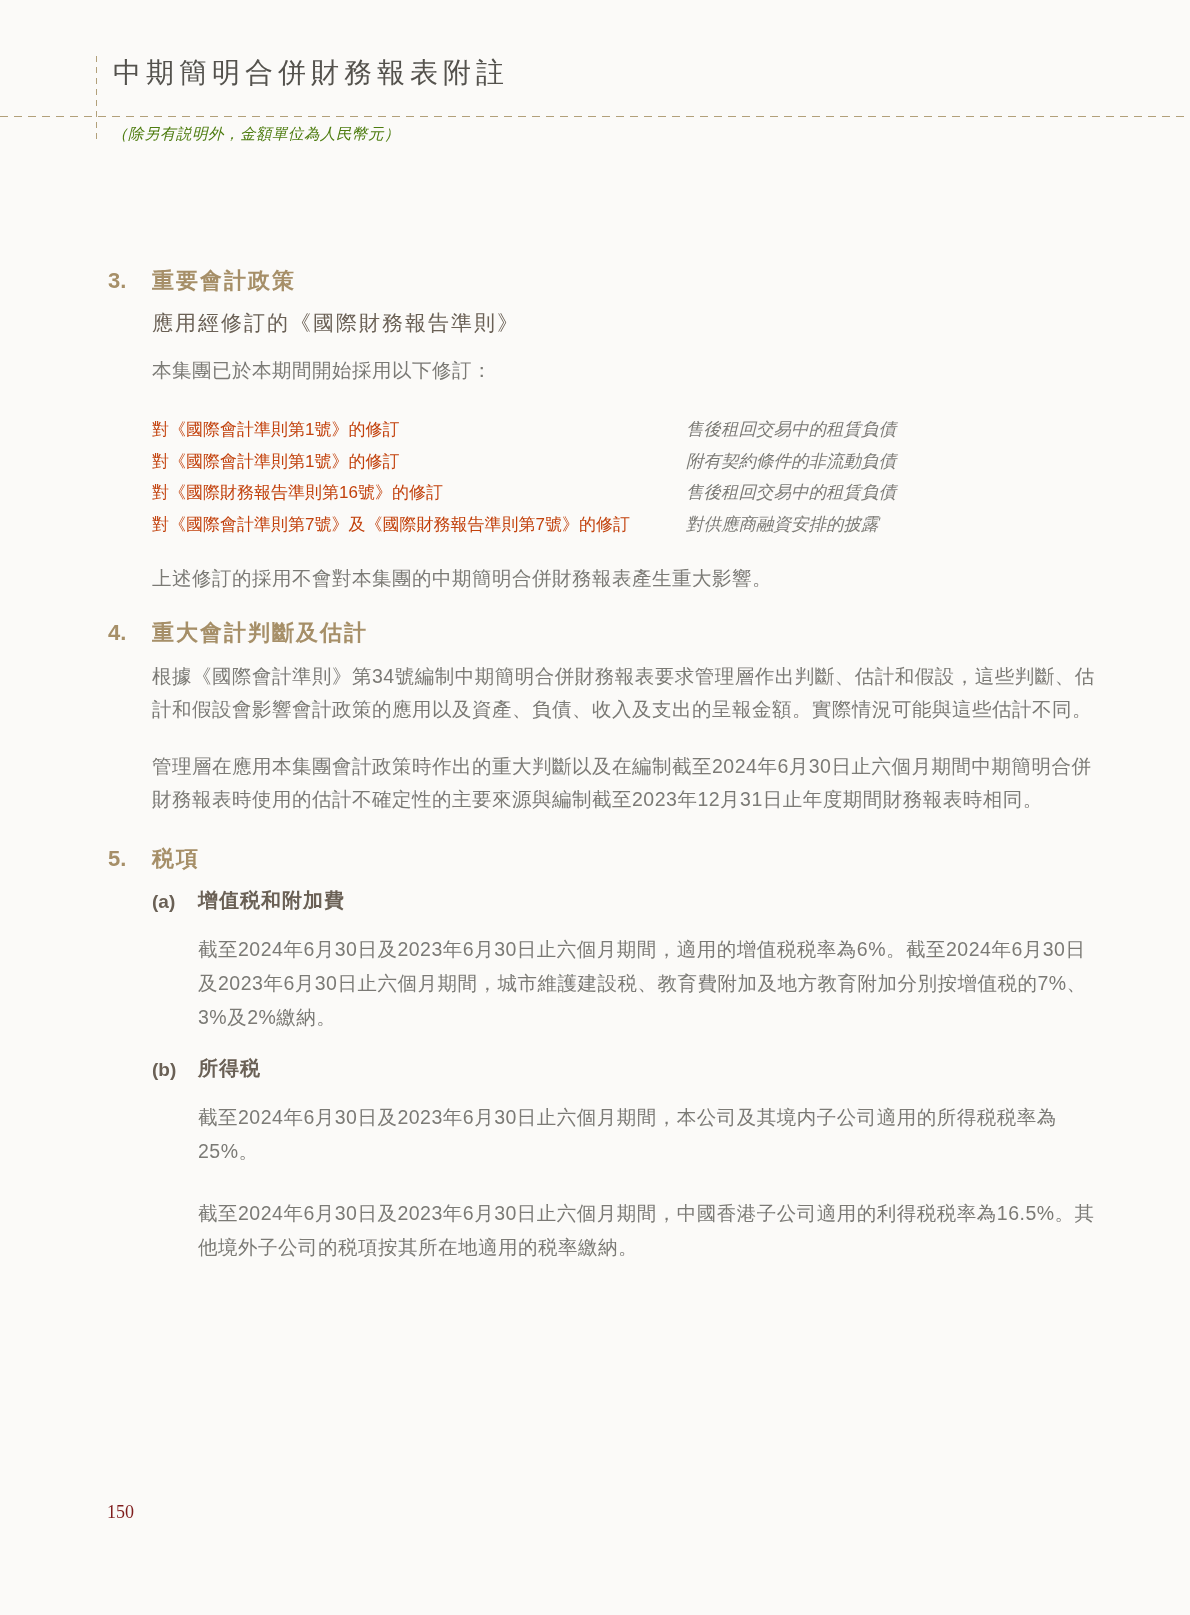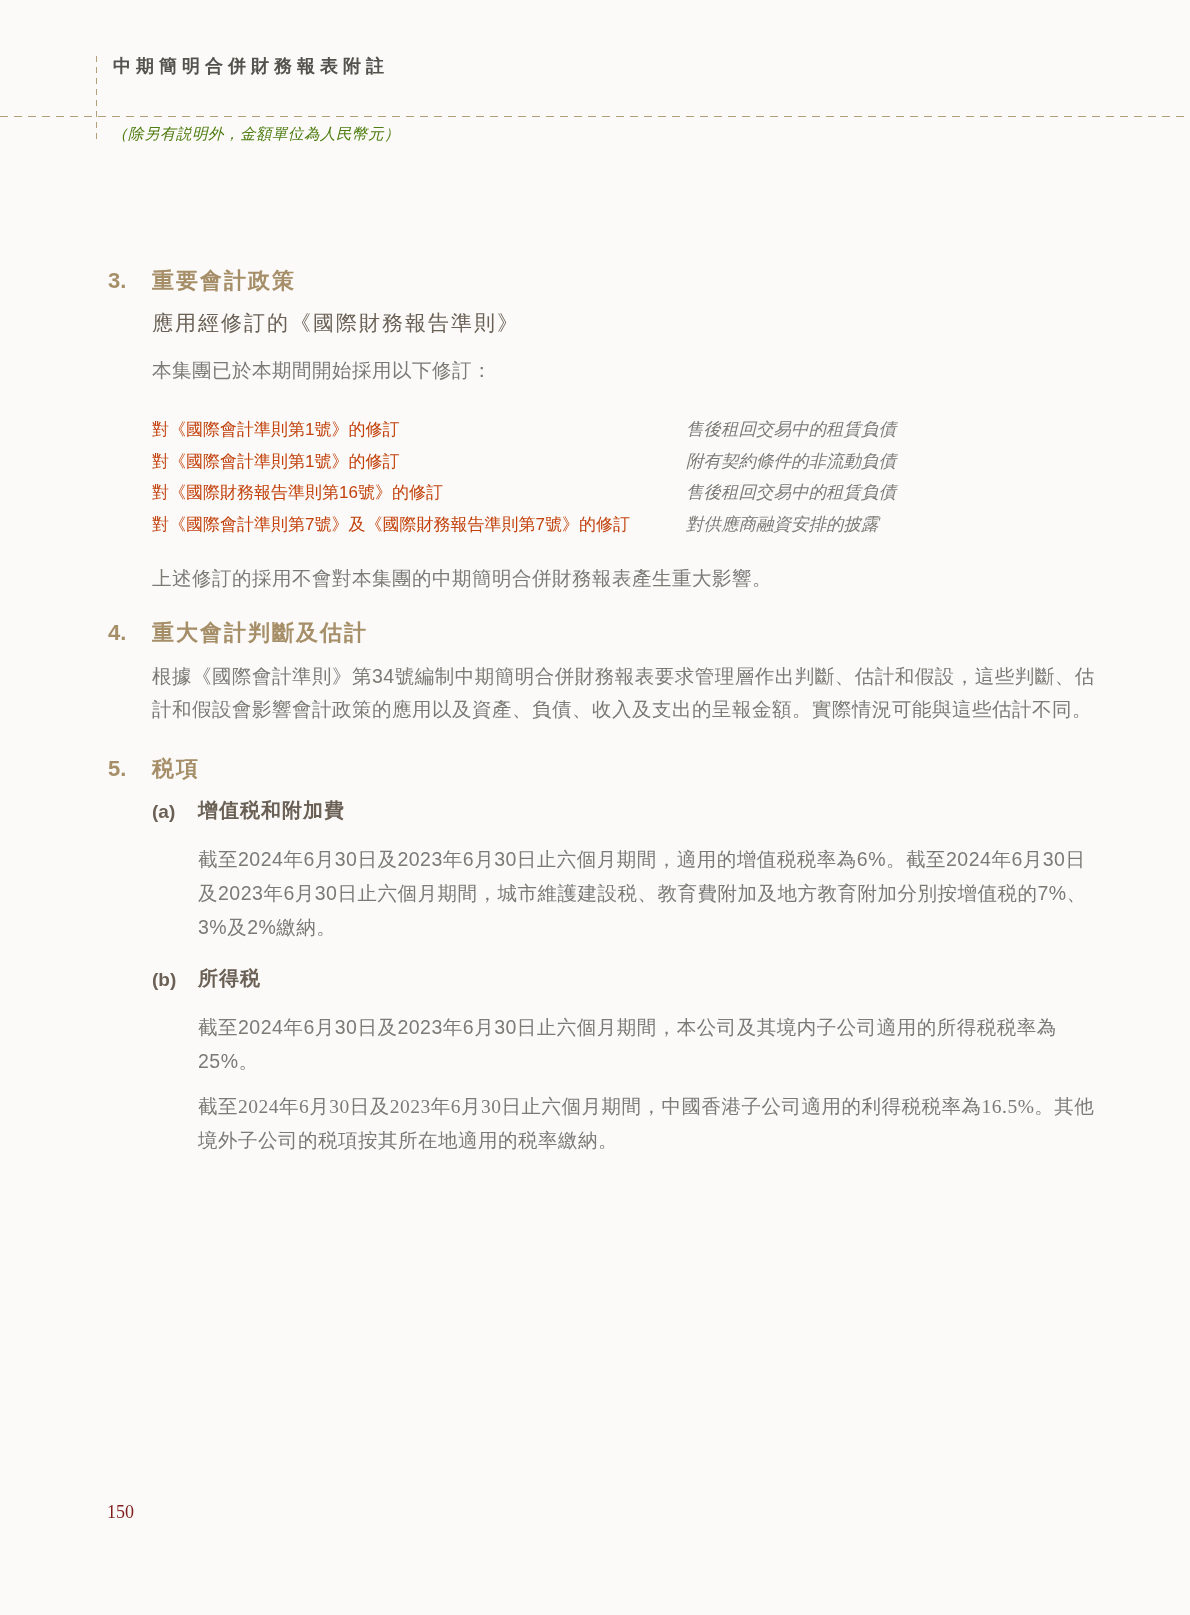--- a/index.html
+++ b/index.html
@@ -9,21 +9,21 @@
     width:1190px; height:1615px;
     margin:0 auto;
     background:#fbfaf8;
     font-family:"Liberation Sans", sans-serif;
     overflow:hidden;
   }
   
   .header-title {
     position:absolute; left:113px; top:54px;
     font-family:"Liberation Serif", serif;
-    font-weight:700; font-size:18px; letter-spacing:5px;
+    font-weight:400; font-size:28px; letter-spacing:5px;
     color:#54524d;
     text-align:center;
   }
   .h-dashline {
     position:absolute; left:0; right:0; top:116px; height:1px;
     background:repeating-linear-gradient(90deg,#b2a07a 0 8px, transparent 8px 14px);
   }
   .v-dashline {
     position:absolute; left:96px; top:56px; width:1px; height:88px;
     background:repeating-linear-gradient(180deg,#b2a07a 0 6px, transparent 6px 11px);
@@ -79,21 +79,21 @@
     font-weight:bold; font-size:19px; line-height:28px;
     color:#6a6055;
   }
   .subsec-content { width:900px; }
   .subsec-title {
     font-weight:bold; font-size:20px; line-height:28px; letter-spacing:1px;
     color:#6a6055;
     font-family:Liberation Mono, monospace;
   }
   .subsec-content .para { margin-top:16px; line-height:34px; }
-  .subsec-content .para + .para { margin-top:12px;font-family:Liberation Serif, serif; }
+  .subsec-content .para + .para { margin-top:28px; }
   
   .page-number {
     position:absolute; left:107px; top:1502px;
     font-family:"Liberation Serif", serif;
     font-size:18px; color:#7f1d1d;
   }
 </style>
 </head>
 <body>
 
@@ -134,20 +134,21 @@
 
         <p class="body-text note-text">上述修訂的採用不會對本集團的中期簡明合併財務報表產生重大影響。</p>
       </div>
     </div>
 
     <div class="section">
       <span class="sec-num">4.</span>
       <div class="sec-content">
         <h2 class="sec-title">重大會計判斷及估計</h2>
         <p class="body-text para">根據《國際會計準則》第34號編制中期簡明合併財務報表要求管理層作出判斷、估計和假設，這些判斷、估計和假設會影響會計政策的應用以及資產、負債、收入及支出的呈報金額。實際情況可能與這些估計不同。</p>
+        <p class="body-text para">管理層在應用本集團會計政策時作出的重大判斷以及在編制截至2024年6月30日止六個月期間中期簡明合併財務報表時使用的估計不確定性的主要來源與編制截至2023年12月31日止年度期間財務報表時相同。</p>
       </div>
     </div>
 
     <div class="section">
       <span class="sec-num">5.</span>
       <div class="sec-content">
         <h2 class="sec-title">税項</h2>
 
         <div class="subsec">
           <span class="subsec-label">(a)</span>

